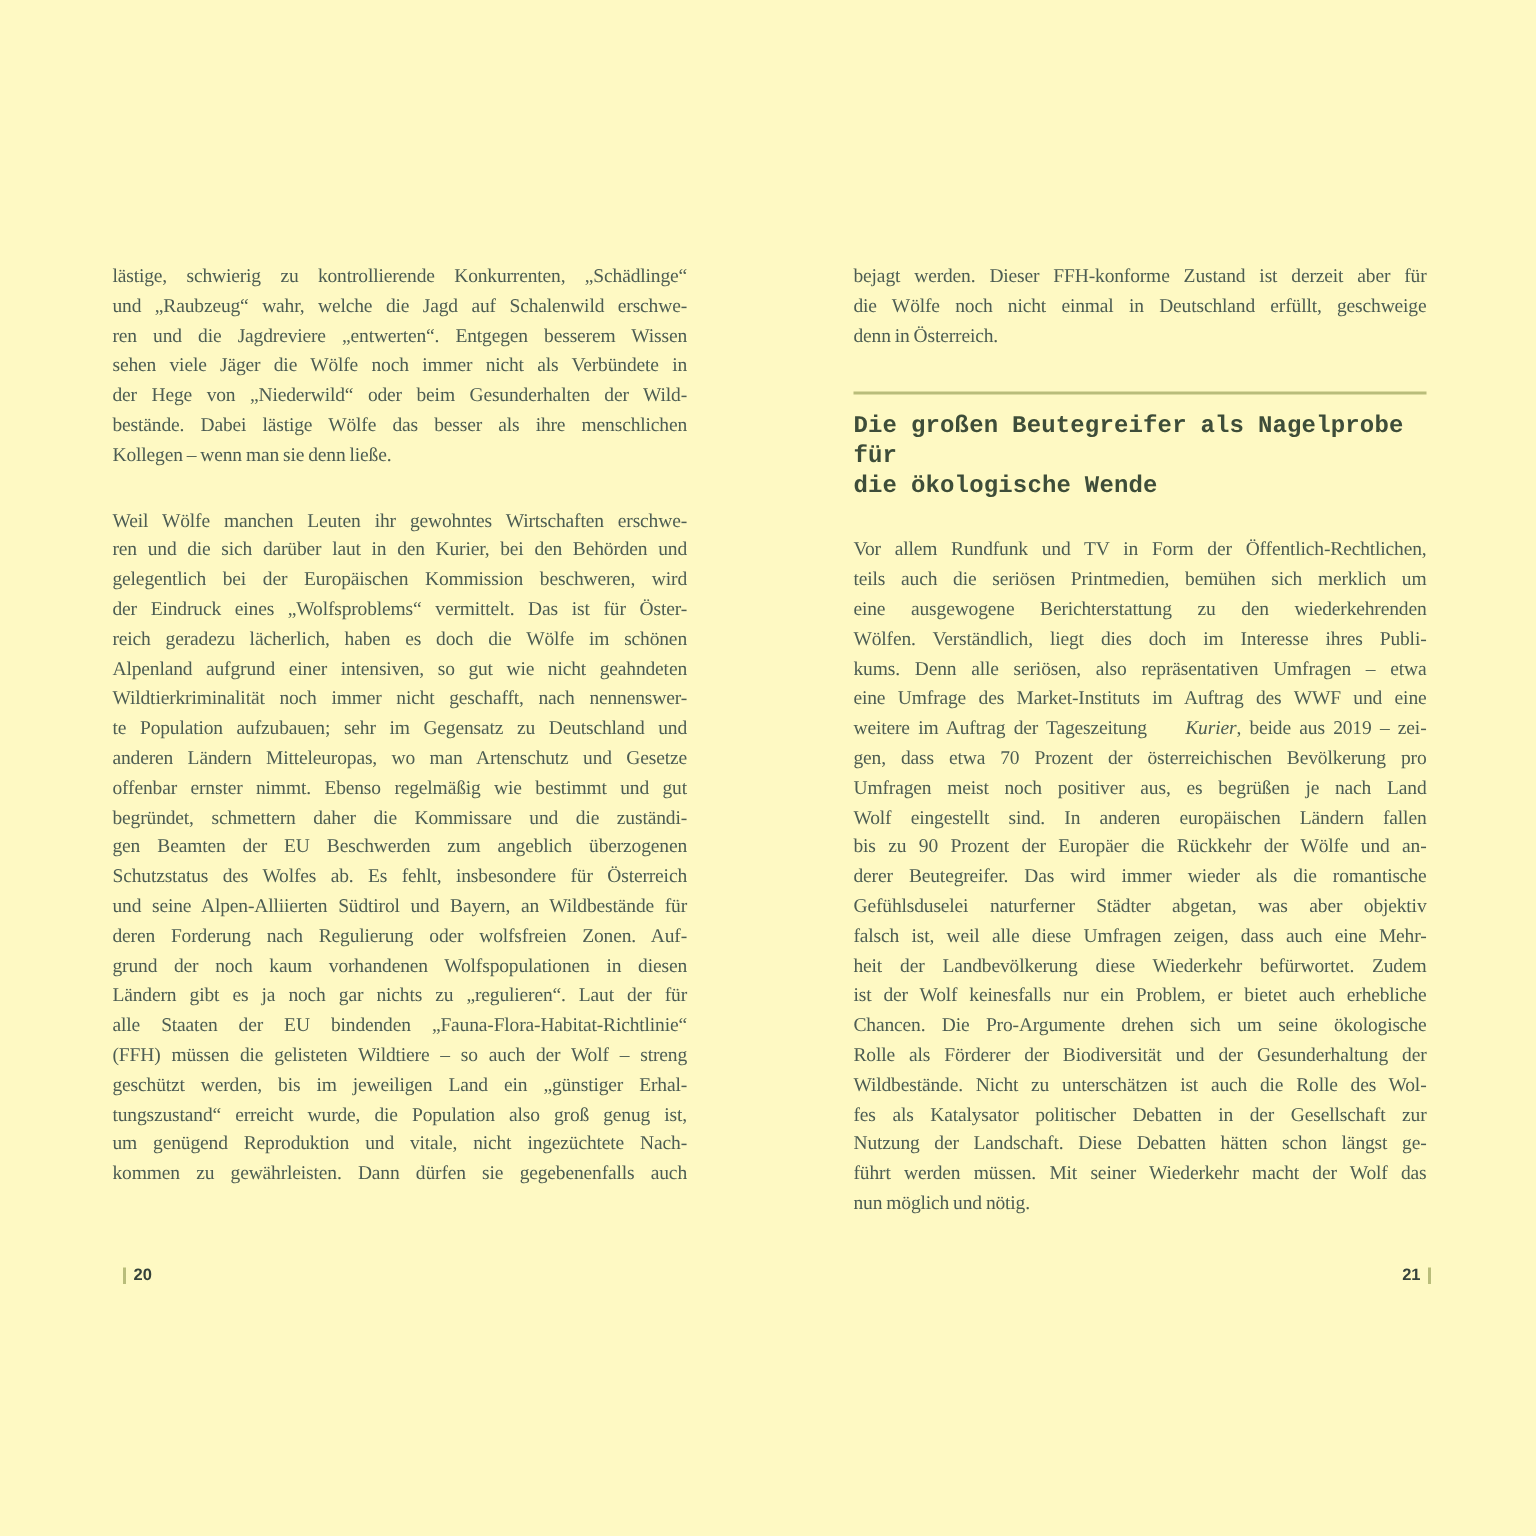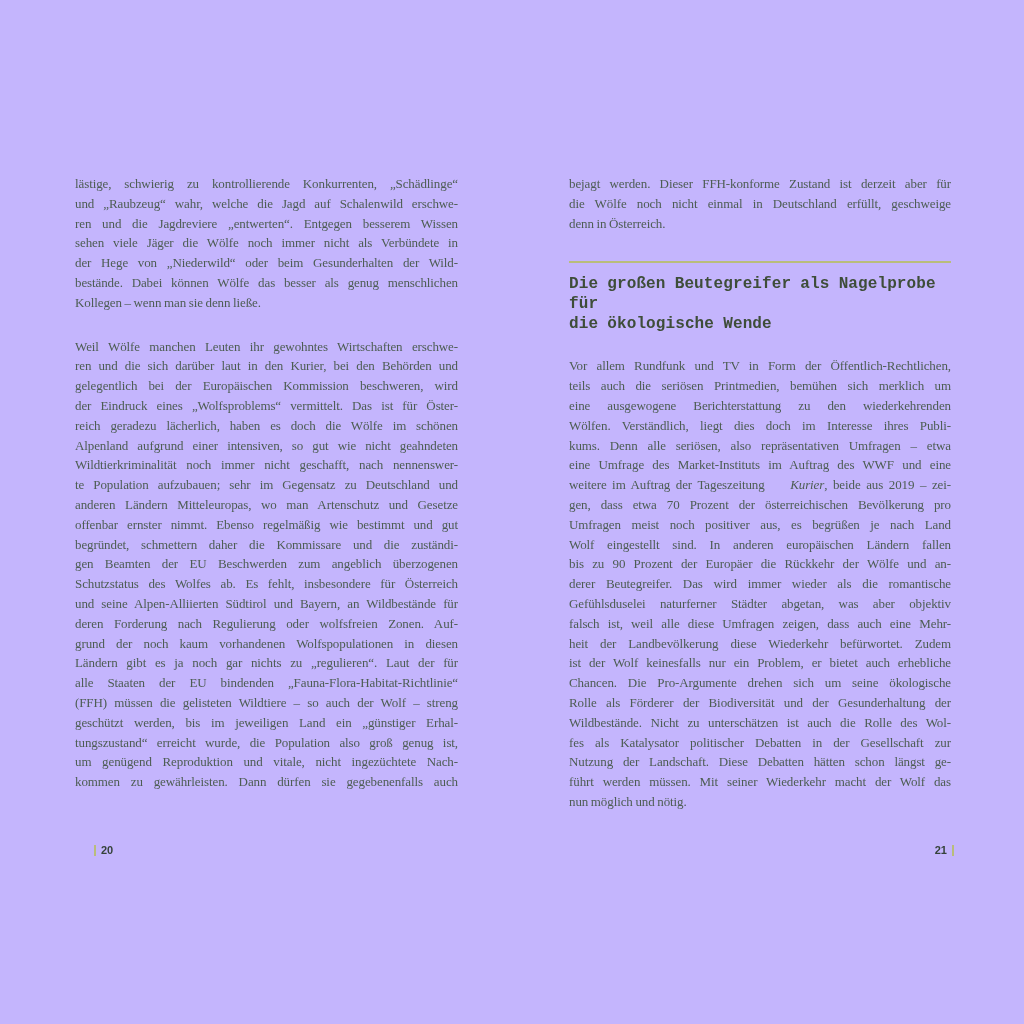--- a/index.html
+++ b/index.html
@@ -10,21 +10,21 @@
   body {
     width: 1024px;
     height: 1024px;
     position: relative;
     font-family: "Liberation Serif", serif;
     overflow: hidden;
   }
   .spread {
     position: absolute;
     inset: 0;
-    background: #c4b5fd;
+    background: #fef9c3;
   }
   .text-column {
     position: absolute;
     top: 174px;
     color: #4d5d53;
     font-size: 13px;
     letter-spacing: -0.1px;
     word-spacing: -0.5px;
   }
   .col-left  { left: 75px;  width: 383px; }
@@ -68,36 +68,36 @@
     font-weight: bold;
     font-size: 11px;
     color: #35423a;
   }
   .page-number .num-bar {
     display: inline-block;
     width: 2px;
     height: 11px;
     background: #b9bd7b;
   }
-  .pn-left  { left: 68px; padding-left: 26px; }
+  .pn-left  { left: 56px; padding-left: 26px; }
   .pn-right { right: 70px; }
 </style>
 </head>
 <body>
 
 <div class="spread">
 
   <div class="text-column col-left">
       <div class="para">
         <div class="line">lästige, schwierig zu kontrollierende Konkurrenten, „Schädlinge“</div>
         <div class="line">und „Raubzeug“ wahr, welche die Jagd auf Schalenwild erschwe-</div>
         <div class="line">ren und die Jagdreviere „entwerten“. Entgegen besserem Wissen</div>
         <div class="line">sehen viele Jäger die Wölfe noch immer nicht als Verbündete in</div>
         <div class="line">der Hege von „Niederwild“ oder beim Gesunderhalten der Wild-</div>
-        <div class="line">bestände. Dabei können Wölfe das besser als genug menschlichen</div>
+        <div class="line">bestände. Dabei lästige Wölfe das besser als ihre menschlichen</div>
         <div class="line last">Kollegen – wenn man sie denn ließe.</div>
       </div>
       <div class="para">
         <div class="line">Weil Wölfe manchen Leuten ihr gewohntes Wirtschaften erschwe-</div>
         <div class="line">ren und die sich darüber laut in den Kurier, bei den Behörden und</div>
         <div class="line">gelegentlich bei der Europäischen Kommission beschweren, wird</div>
         <div class="line">der Eindruck eines „Wolfsproblems“ vermittelt. Das ist für Öster-</div>
         <div class="line">reich geradezu lächerlich, haben es doch die Wölfe im schönen</div>
         <div class="line">Alpenland aufgrund einer intensiven, so gut wie nicht geahndeten</div>
         <div class="line">Wildtierkriminalität noch immer nicht geschafft, nach nennenswer-</div>

